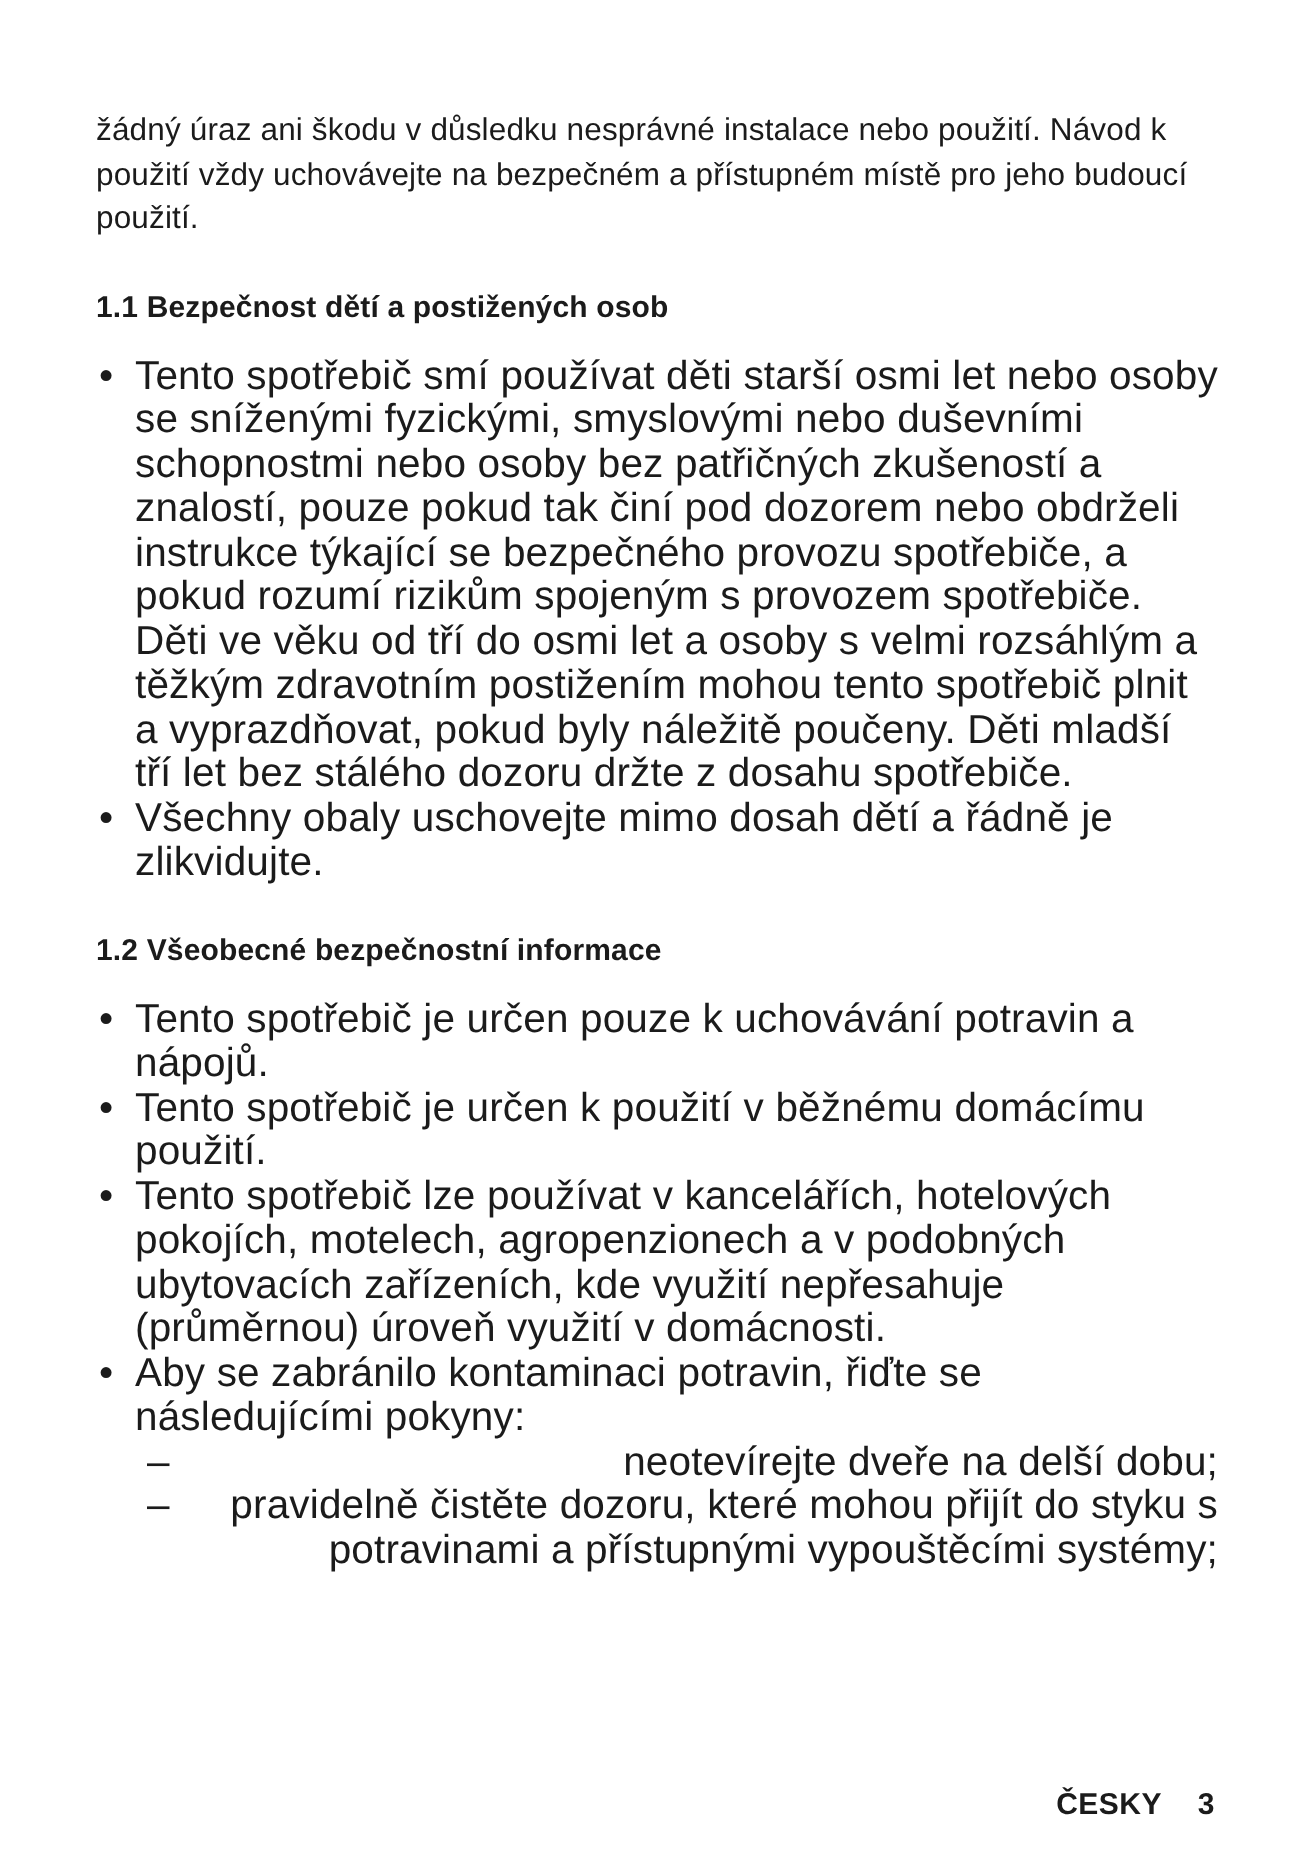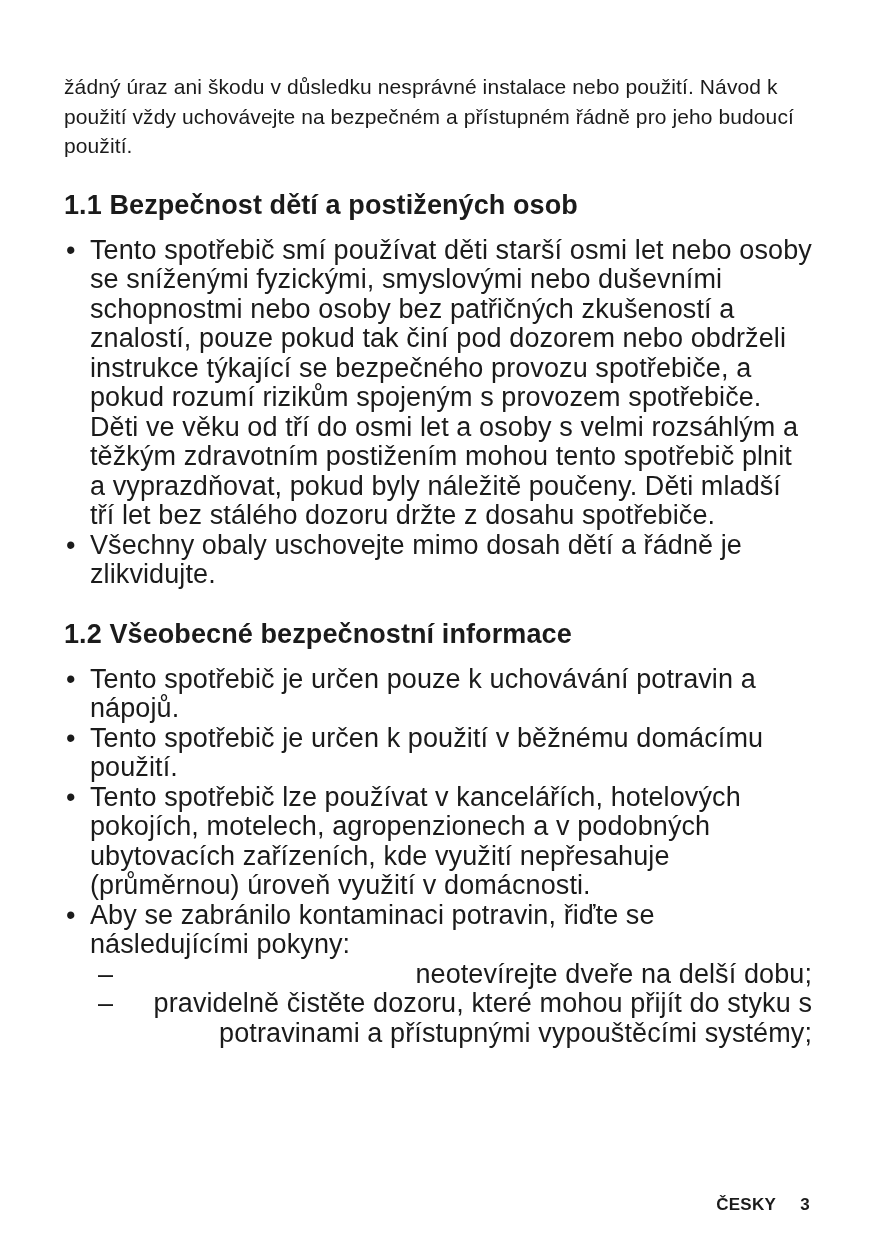--- a/index.html
+++ b/index.html
@@ -18,21 +18,21 @@
     padding: 72px 62px 0 64px;
     overflow: hidden;
   }
   .body-text {
     font-size: 21px;
     line-height: 29.5px;
     margin: 0;
     letter-spacing: 0.1px;
   }
   h2.section-heading {
-    font-size: 27px;
+    font-size: 20px;
     line-height: 28px;
     font-weight: bold;
     margin: 30px 0 17px 0;
     letter-spacing: 0.1px;
   }
   ul.bullet-list {
     list-style: none;
     margin: 0;
     padding: 0;
     font-size: 27px;
@@ -63,34 +63,34 @@
   ul.dash-list > li::before {
     content: "\2013";
     position: absolute;
     left: 0;
     top: 0;
   }
   .footer {
     position: absolute;
     right: 64px;
     bottom: 25px;
-    font-size: 17px;
+    font-size: 20px;
     font-weight: bold;
     letter-spacing: 0.3px;
   }
   .footer .page-num {
     margin-left: 24px;
   }
 </style>
 </head>
 <body>
 
 <div class="page">
 
-  <p class="body-text">žádný úraz ani škodu v důsledku nesprávné instalace nebo použití. Návod k použití vždy uchovávejte na bezpečném a přístupném řádně pro jeho budoucí použití.</p>
+  <p class="body-text">žádný úraz ani škodu v důsledku nesprávné instalace nebo použití. Návod k použití vždy uchovávejte na bezpečném a přístupném místě pro jeho budoucí použití.</p>
 
   <h2 class="section-heading">1.1 Bezpečnost dětí a postižených osob</h2>
 
   <ul class="bullet-list">
     <li>
       <span>Tento spotřebič smí používat děti starší osmi let nebo osoby se sníženými fyzickými, smyslovými nebo duševními schopnostmi nebo osoby bez patřičných zkušeností a znalostí, pouze pokud tak činí pod dozorem nebo obdrželi instrukce týkající se bezpečného provozu spotřebiče, a pokud rozumí rizikům spojeným s provozem spotřebiče. Děti ve věku od tří do osmi let a osoby s velmi rozsáhlým a těžkým zdravotním postižením mohou tento spotřebič plnit a vyprazdňovat, pokud byly náležitě poučeny. Děti mladší tří let bez stálého dozoru držte z dosahu spotřebiče.</span>
     </li>
     <li>
       <span>Všechny obaly uschovejte mimo dosah dětí a řádně je zlikvidujte.</span>
     </li>

